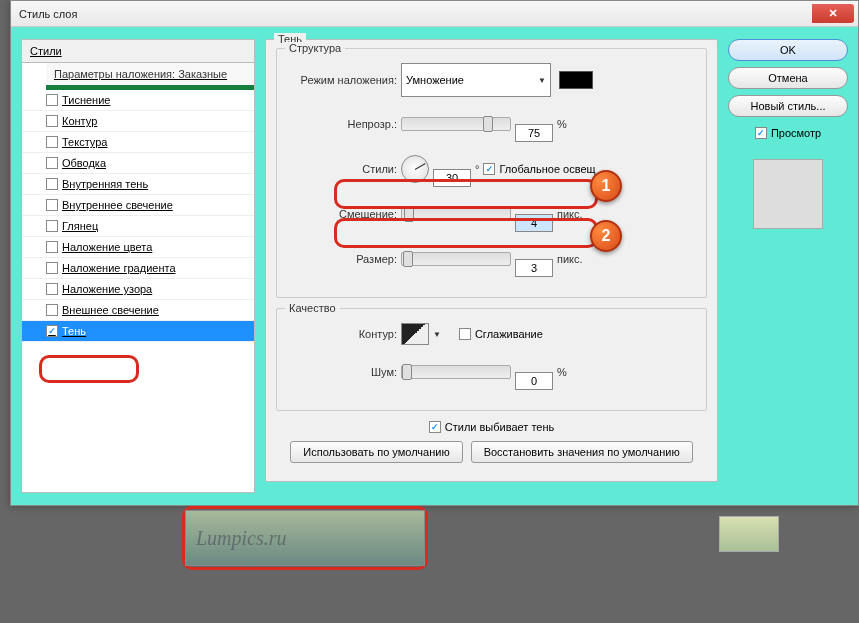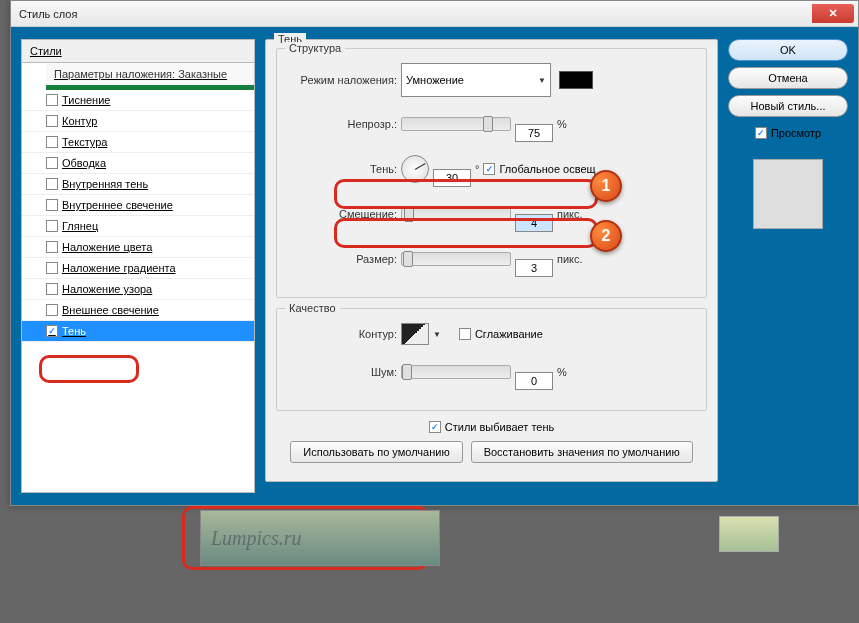--- a/index.html
+++ b/index.html
@@ -1,17 +1,17 @@
 <!DOCTYPE html>
 <html><head>
 <meta charset="utf-8">
 <style>
 * { box-sizing: border-box; font-family: Tahoma, Arial, sans-serif; font-size: 11px; }
 body { margin: 0; background: #666; width: 859px; height: 623px; position: relative; }
-.window { position: absolute; top: 0; left: 10px; width: 849px; height: 506px; background: #0369a1; border: 1px solid #888; box-shadow: 0 0 8px rgba(0,0,0,0.3); }
+.window { position: absolute; top: 0; left: 10px; width: 849px; height: 506px; background: #5eead4; border: 1px solid #888; box-shadow: 0 0 8px rgba(0,0,0,0.3); }
 .titlebar { height: 26px; background: linear-gradient(#f8f8f8,#e8e8e8); border-bottom: 1px solid #ccc; display: flex; align-items: center; padding: 0 4px; }
 .titlebar-title { padding-left: 4px; font-weight: normal; color: #222; }
 .close-btn { margin-left: auto; width: 42px; height: 19px; background: linear-gradient(#e76056,#c83c2e); border-radius: 0 3px 3px 0; display: flex; align-items: center; justify-content: center; color: white; font-weight: bold; cursor: pointer; }
 .content { display: flex; padding: 12px 10px; gap: 10px; height: calc(100% - 26px); }
 .left-panel { width: 234px; border: 1px solid #bbb; background: #fff; text-decoration: underline; }
 .panel-header { background: #f0f0f0; border-bottom: 1px solid #bbb; padding: 5px 8px; font-weight: normal; }
 .panel-sub { background: #f8f8f8; border-bottom: 5px solid #15803d; padding: 5px 8px; color: #333; margin-left: 24px; }
 .style-item { padding: 4px 24px; border-bottom: 1px solid #eee; display: flex; align-items: center; gap: 4px; }
 .style-item.indent { padding-left: 24px; }
 .style-item.selected { background: #1e90ff; color: white; }
@@ -32,21 +32,21 @@
 .dial { width: 28px; height: 28px; border: 1px solid #888; border-radius: 50%; background: radial-gradient(#fff,#ddd); position: relative; }
 .dial::after { content: ""; position: absolute; width: 12px; height: 1px; background: #333; top: 50%; left: 50%; transform: rotate(-30deg); transform-origin: left; }
 .btn { background: linear-gradient(#fdfdfd,#e6e6e6); border: 1px solid #999; border-radius: 3px; padding: 3px 12px; height: 22px; cursor: pointer; }
 .right-panel { width: 120px; display: flex; flex-direction: column; gap: 6px; align-items: stretch; }
 .right-panel .btn { width: 100%; text-align: center; border-radius: 11px; }
 .ok-btn { border: 1px solid #4a90d9; background: linear-gradient(#eaf3fc,#d0e5f7); }
 .preview-box { width: 70px; height: 70px; background: #ddd; border: 1px solid #aaa; margin: 6px auto 0; }
 .red-box { border: 3px solid #d82a1e; border-radius: 10px; position: absolute; pointer-events: none; }
 .badge { width: 32px; height: 32px; border-radius: 50%; background: radial-gradient(circle at 30% 30%, #ff8a3d, #d84a1a); border: 2px solid #b03010; color: white; font-weight: bold; font-size: 16px; display: flex; align-items: center; justify-content: center; position: absolute; box-shadow: 0 2px 4px rgba(0,0,0,0.4); }
 .contour-sw { width: 28px; height: 22px; border: 1px solid #888; background: linear-gradient(135deg, #222 0%, #222 50%, #eee 50%, #eee 100%); }
-.bottom-strip { position: absolute; left: 200px; top: 510px; width: 240px; height: 56px; background: linear-gradient(#a8b89a, #6a8a82); border: 1px solid #888; display: flex; align-items: center; padding-left: 10px; }
+.bottom-strip { position: absolute; left: 185px; top: 510px; width: 240px; height: 56px; background: linear-gradient(#a8b89a, #6a8a82); border: 1px solid #888; display: flex; align-items: center; padding-left: 10px; }
 .script-text { font-family: cursive; font-size: 20px; color: rgba(60,60,80,0.5); font-style: italic; }
 .thumb-right { position: absolute; right: 80px; top: 516px; width: 60px; height: 36px; background: linear-gradient(#d8e0b0,#a8c098); border: 1px solid #aaa; }
 .tri { font-size: 8px; color: #333; }
 </style>
 </head>
 <body>
 
 <div class="window">
   <div class="titlebar">
     <span class="titlebar-title">Стиль слоя</span>
@@ -129,21 +129,21 @@
           <div class="row">
             <span class="lbl">Непрозр.:</span>
             <div class="slider">
                 <div class="thumb" style="left:75%"></div>
               </div>
             <input class="num" value="75" style="">
             <span class="unit">%</span>
           </div>
 
           <div class="row">
-            <span class="lbl">Тень:</span>
+            <span class="lbl">Стили:</span>
             <div class="dial"></div>
             <input class="num" value="30" style="">
             <span class="unit">°</span>
             <span class="cb checked"></span>
             <span>Глобальное освещ</span>
           </div>
 
           <div class="row" style="position:relative">
             <span class="lbl">Смещение:</span>
             <div class="slider">

